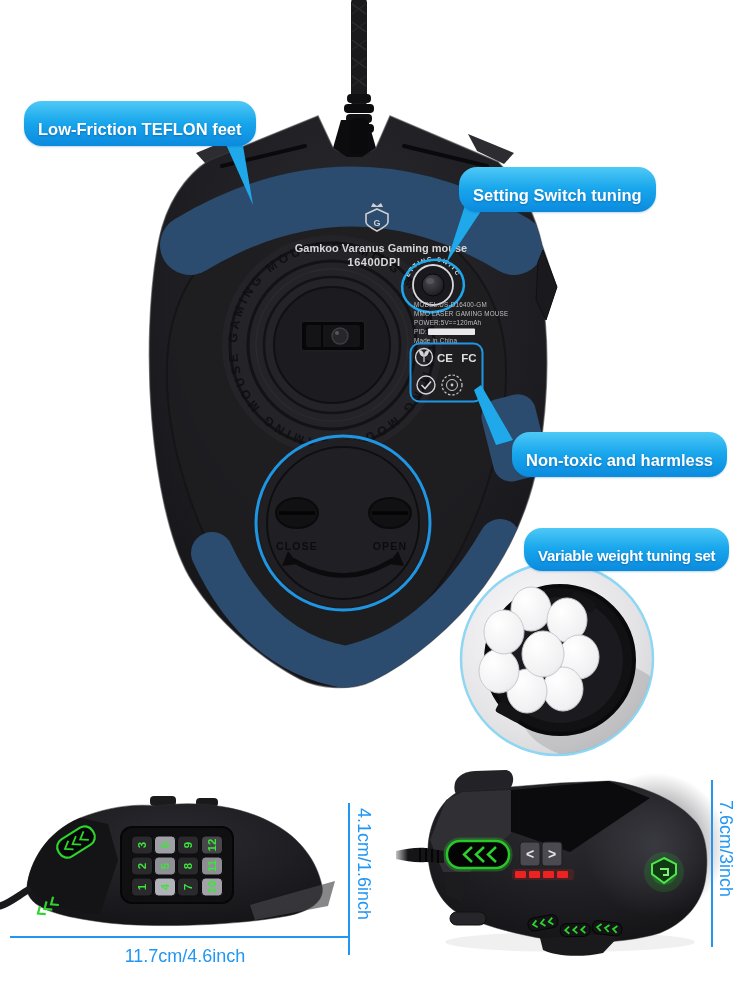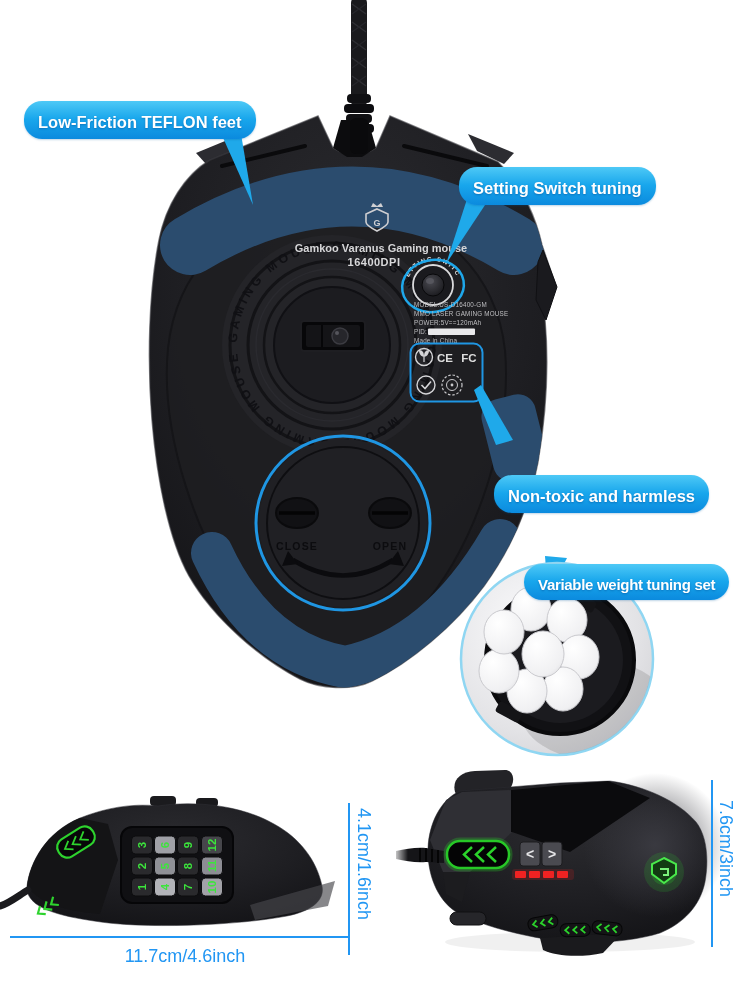--- a/index.html
+++ b/index.html
@@ -1,21 +1,21 @@
 <!DOCTYPE html>
 <html><head>
 <meta charset="utf-8">
 <style>
   html,body{margin:0;padding:0;background:#fff;}
   .stage{position:relative;width:750px;height:992px;background:#fff;overflow:hidden;
          font-family:"Liberation Sans",sans-serif;}
   .stage svg{position:absolute;left:0;top:0;font-family:"Liberation Sans",sans-serif;}
   .callout{position:absolute;z-index:5;white-space:nowrap;color:#fff;
            font:bold 16.5px/1 "Liberation Sans",sans-serif;
-           padding:13px 14px 8px;border-radius:18px;
+           padding:20px 14px 8px;border-radius:18px;
            background:linear-gradient(180deg,#4ec9f6 0%,#18a6ec 48%,#0b8ade 100%);
            text-shadow:0 1px 2px rgba(0,70,140,.45);
            box-shadow:0 1px 2px rgba(0,90,160,.25);}
   .callout.small{font-size:15px;letter-spacing:-0.3px;}
   .dim{position:absolute;z-index:4;color:#2196f3;font:18px/1.2 "Liberation Sans",sans-serif;}
   .dim.vert{writing-mode:vertical-rl;}
   .dim.center{text-align:center;}
 </style>
 </head>
 <body>
@@ -342,20 +342,20 @@
 
   <g stroke="#2196f3" stroke-width="2">
     <line x1="10" y1="937" x2="348" y2="937"></line>
     <line x1="349" y1="803" x2="349" y2="955"></line>
     <line x1="712" y1="780" x2="712" y2="947"></line>
   </g>
 </svg>
 
 <div class="callout" style="left:24px;top:101px;">Low-Friction TEFLON feet</div>
 <div class="callout" style="left:459px;top:167px;">Setting Switch tuning</div>
-<div class="callout" style="left:494px;top:432px;margin-top:43px;">Non-toxic and harmless</div>
-<div class="callout small" style="left:524px;top:528px;margin-top:36px;">Variable weight tuning set</div>
+<div class="callout" style="left:512px;top:432px;">Non-toxic and harmless</div>
+<div class="callout small" style="left:524px;top:528px;">Variable weight tuning set</div>
 
 <div class="dim center" style="left:40px;top:946px;width:290px;">11.7cm/4.6inch</div>
 <div class="dim vert" style="left:352px;top:808px;height:150px;">4.1cm/1.6inch</div>
 <div class="dim vert" style="left:714px;top:800px;height:150px;">7.6cm/3inch</div>
 
 </div>
 
 </body></html>

